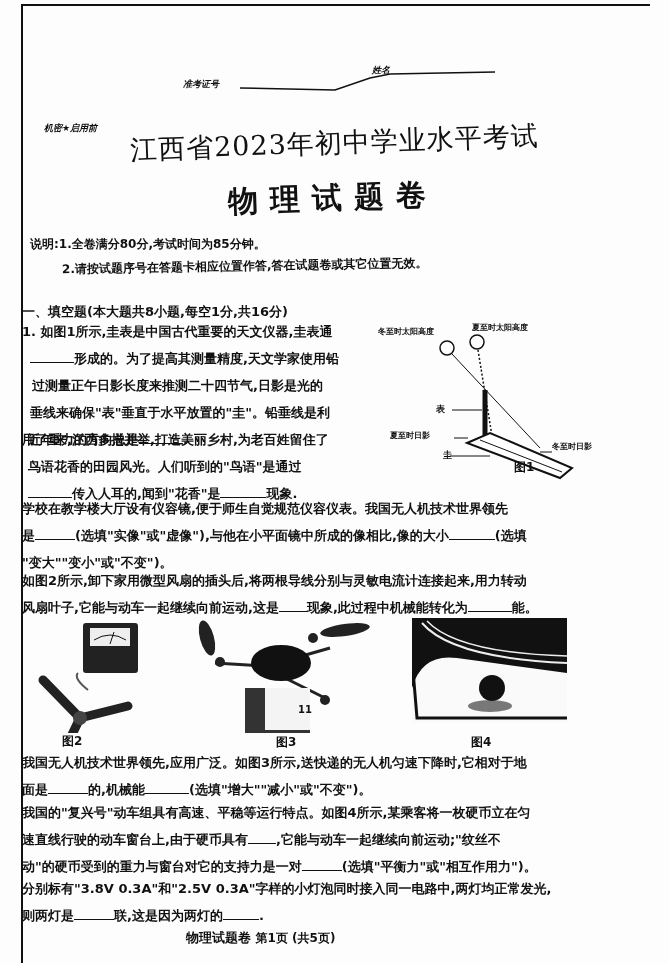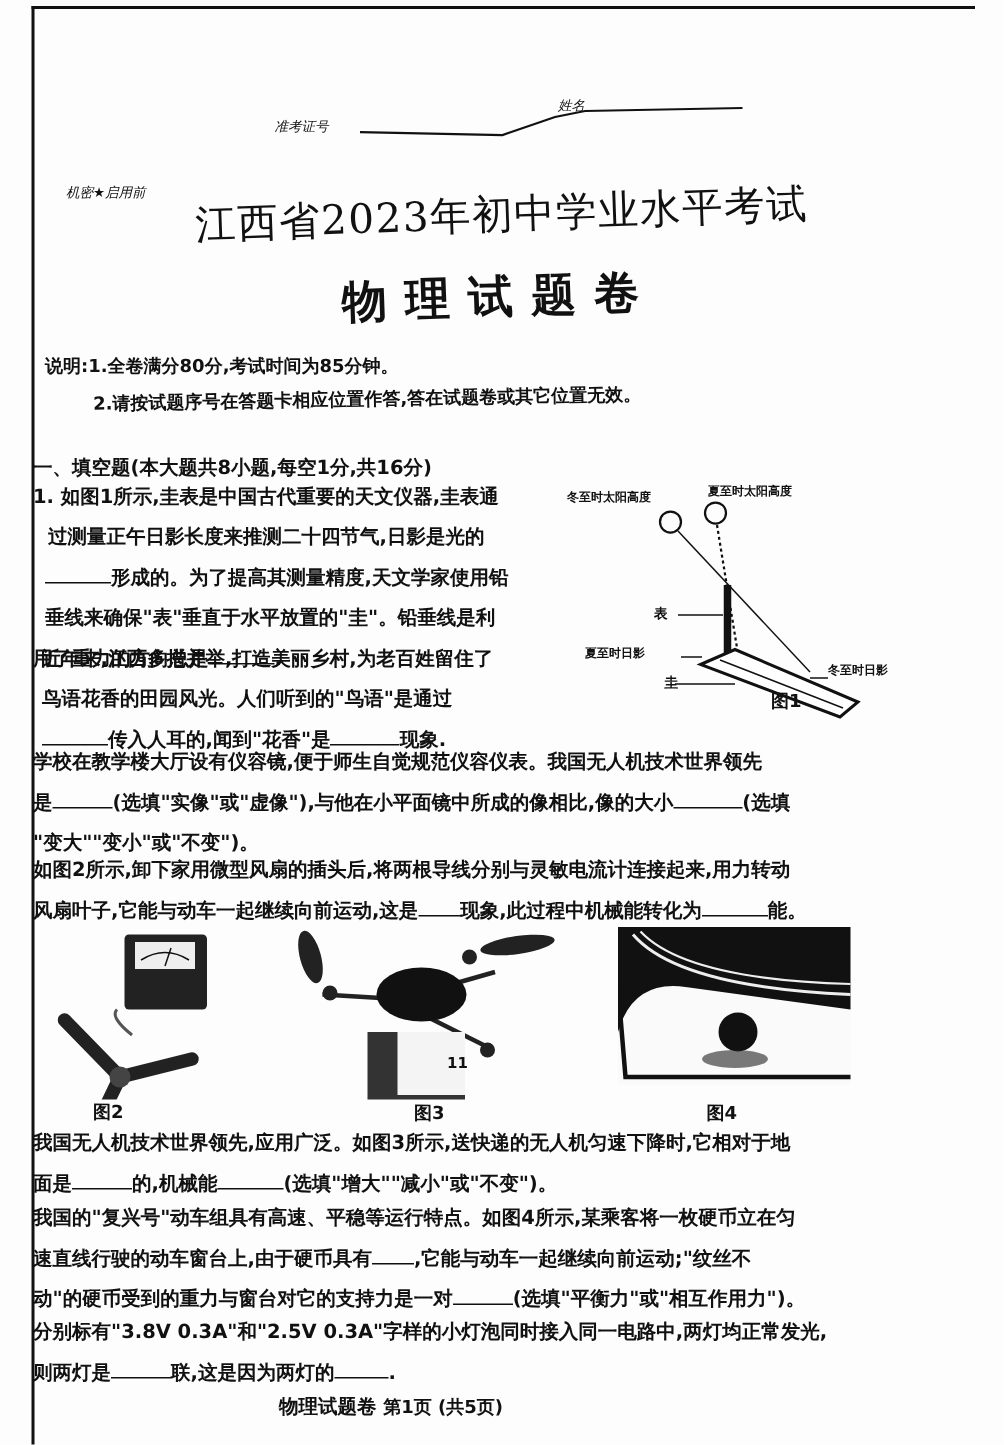--- a/index.html
+++ b/index.html
@@ -2,21 +2,21 @@
 <html><head>
 <meta charset="utf-8">
 <style>
   html, body { margin:0; padding:0; background:#ffffff; }
   body { width:669px; height:963px; position:relative; overflow:hidden;
          font-family:"DejaVu Sans", sans-serif; color:#111; }
   .page { position:absolute; left:0; top:0; width:669px; height:963px; background:#fdfdfd; }
   .border-top { position:absolute; left:21px; top:4px; width:629px; height:2px; background:#111; }
   .border-left { position:absolute; left:21px; top:4px; width:2px; height:959px; background:#111; }
   .abs { position:absolute; white-space:nowrap; }
-  .small { font-size:9px; font-weight:normal; font-style:italic; }
+  .small { font-size:9px; font-weight:bold; font-style:italic; }
   .title1 { font-family:"DejaVu Serif", serif; font-size:27px; letter-spacing:1px; }
   .title2 { font-family:"DejaVu Serif", serif; font-size:30px; font-weight:bold; letter-spacing:12px; }
   .note { font-size:12px; font-weight:bold; }
   .section { font-size:13px; font-weight:bold; }
   .q { font-size:13px; font-weight:bold; line-height:27px; }
   .blank { display:inline-block; border-bottom:1.5px solid #111; height:12px; vertical-align:baseline; }
   .fig { position:absolute; }
   .cap { position:absolute; font-size:12px; font-weight:bold; }
   .footer { font-size:13px; font-weight:bold; }
 </style>
@@ -40,22 +40,22 @@
 
   <div class="abs note" style="left:30px; top:236px;">
     <span>说明:</span><span>1.全卷满分80分,考试时间为85分钟。</span>
   </div>
   <div class="abs note" style="left:62px; top:258px; transform:rotate(-1deg);">2.请按试题序号在答题卡相应位置作答,答在试题卷或其它位置无效。</div>
 
   <div class="abs section" style="left:22px; top:303px;">一、填空题(本大题共8小题,每空1分,共16分)</div>
 
   <div class="abs q" style="left:22px; top:318px; width:360px;">
     <div><span>1.</span> <span>如图1所示,圭表是中国古代重要的天文仪器,圭表通</span></div>
+    <div style="padding-left:8px;"><span class="blank" style="width:44px;"></span><span>形成的。为了提高其测量精度,天文学家使用铅</span></div>
     <div style="padding-left:10px;">过测量正午日影长度来推测二十四节气,日影是光的</div>
-    <div style="padding-left:8px;"><span class="blank" style="width:44px;"></span><span>形成的。为了提高其测量精度,天文学家使用铅</span></div>
     <div style="padding-left:8px;">垂线来确保"表"垂直于水平放置的"圭"。铅垂线是利</div>
     <div style="padding-left:0;"><span>用了重力的方向总是</span><span class="blank" style="width:44px;"></span>.</div>
   </div>
 
   <svg class="fig" style="left:372px; top:318px;" width="290" height="165">
     <circle cx="75" cy="30" r="7" fill="none" stroke="#111" stroke-width="1.5"></circle>
     <circle cx="105" cy="24" r="7" fill="none" stroke="#111" stroke-width="1.5"></circle>
     <line x1="80" y1="36" x2="168" y2="130" stroke="#111" stroke-width="1"></line>
     <line x1="106" y1="32" x2="120" y2="118" stroke="#111" stroke-width="1.5" stroke-dasharray="2,2"></line>
     <line x1="113" y1="72" x2="113" y2="118" stroke="#111" stroke-width="5"></line>

